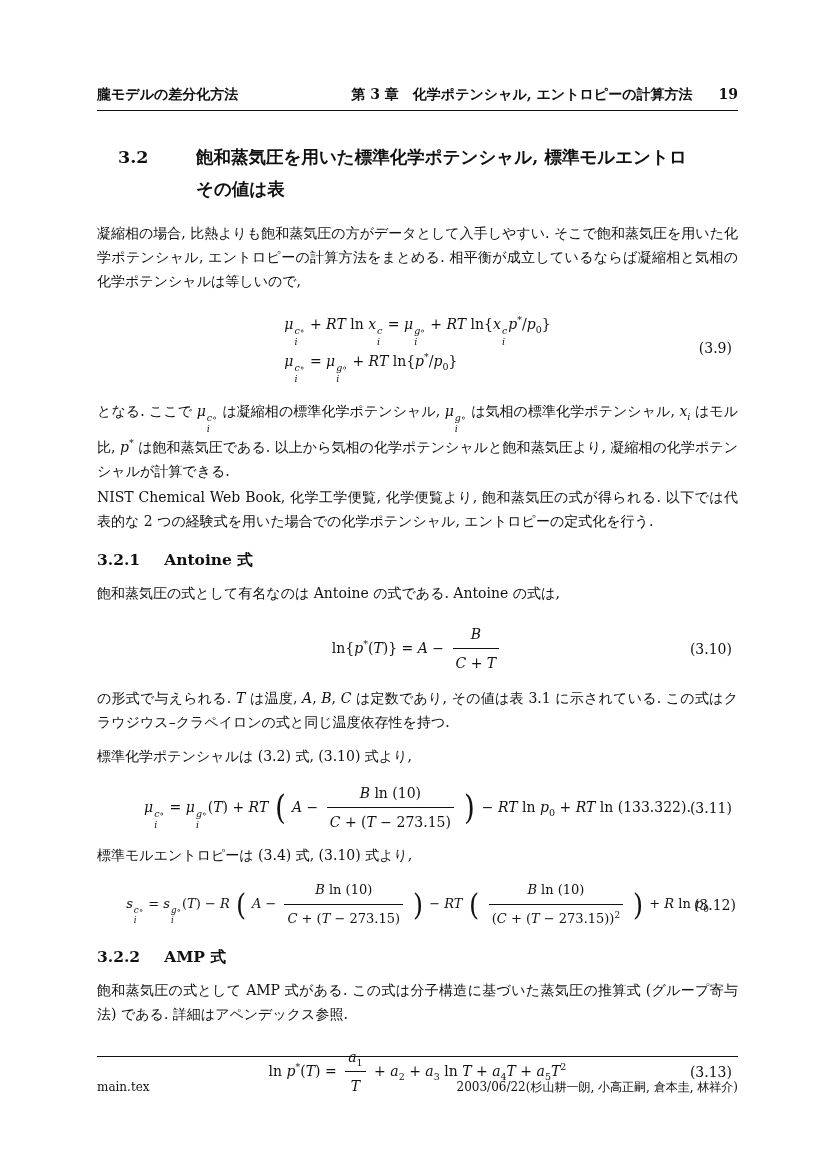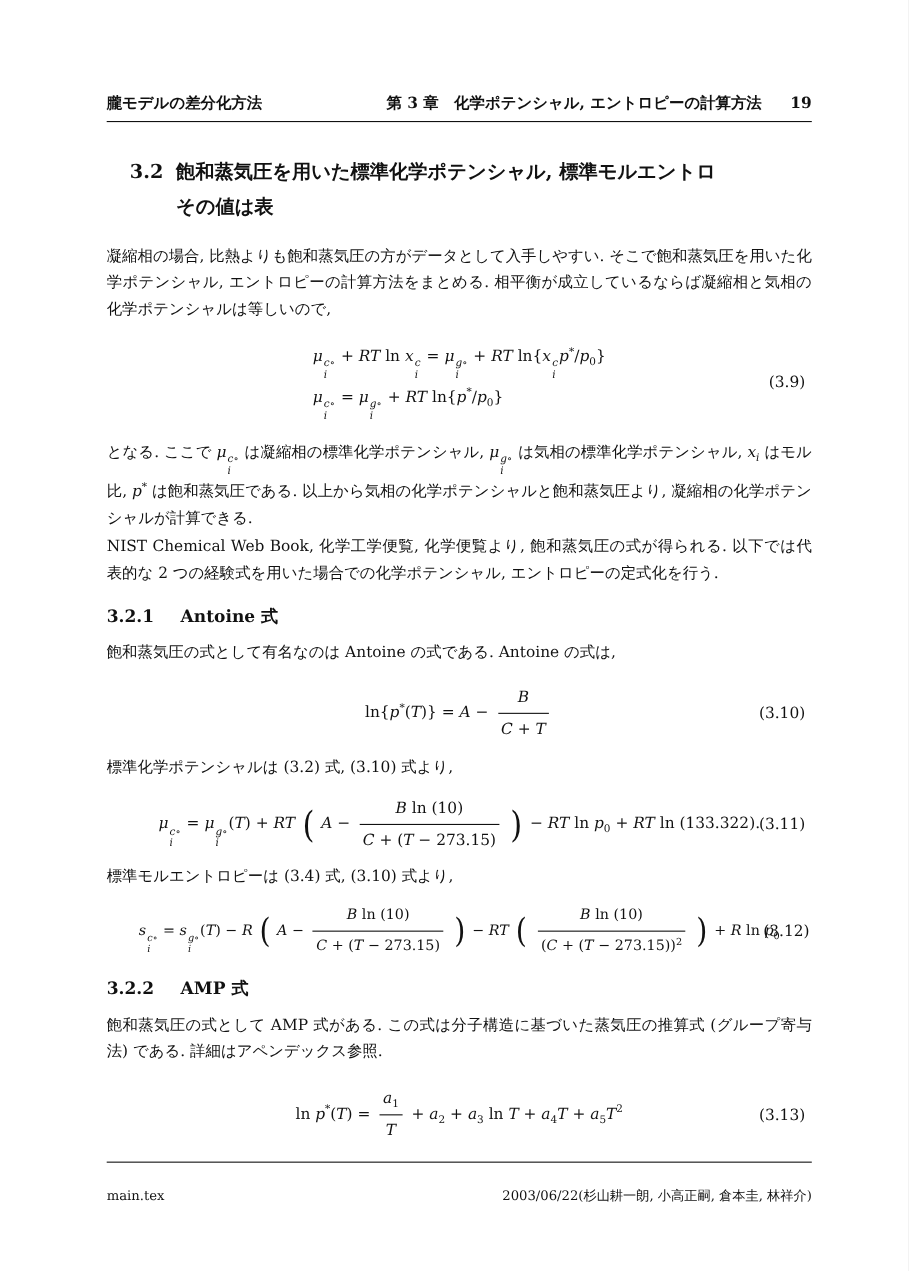--- a/index.html
+++ b/index.html
@@ -21,21 +21,21 @@
     border-bottom:1.5px solid #111;
     font-weight:bold;font-size:14px;line-height:1.2;
     white-space:nowrap;
   }
   .spacer{flex:1;}
   .chap-label{margin-right:14px;}
   .pageno{margin-left:26px;}
 
   
   .h2{display:flex;margin-top:30px;padding-left:21px;
-      font-weight:bold;font-size:17.5px;line-height:32px;}
+      font-weight:bold;font-size:17.5px;line-height:32px;gap:36px;}
   .h2num{flex:none;width:42px;}
   .h2title .line{display:block;}
   .h3{display:flex;margin-top:16px;font-weight:bold;font-size:15.5px;line-height:22px;}
   .h3num{flex:none;margin-right:24px;}
 
   
   p.body{
     margin:12px 0 0;
     font-size:14px;line-height:24px;
     text-align:justify;
@@ -147,20 +147,21 @@
     <p class="body tight">飽和蒸気圧の式として有名なのは Antoine の式である. Antoine の式は,</p>
 
     <div class="eq eq-310">
       <span class="eq-body">
         <span class="m">ln{<em>p</em><sup>*</sup>(<em>T</em>)} = <em>A</em> −</span>
         <span class="frac"><span class="fnum m"><em>B</em></span><span class="fden m"><em>C</em> + <em>T</em></span></span>
       </span>
       <span class="eqno">(3.10)</span>
     </div>
 
+    <p class="body" style="margin-top:0;">の形式で与えられる. <em>T</em> は温度, <em>A</em>, <em>B</em>, <em>C</em> は定数であり, その値は表 3.1 に示されている. この式はクラウジウス–クラペイロンの式と同じ温度依存性を持つ.</p>
 
     <p class="body tight">標準化学ポテンシャルは (3.2) 式, (3.10) 式より,</p>
 
     <div class="eq eq-311">
       <span class="eq-body">
         <span class="m"><em>μ</em><span class="ss">
               <span class="sp"><em>c</em>∘</span>
               <span class="sb"><em>i</em></span>
             </span> = <em>μ</em><span class="ss">
               <span class="sp"><em>g</em>∘</span>

